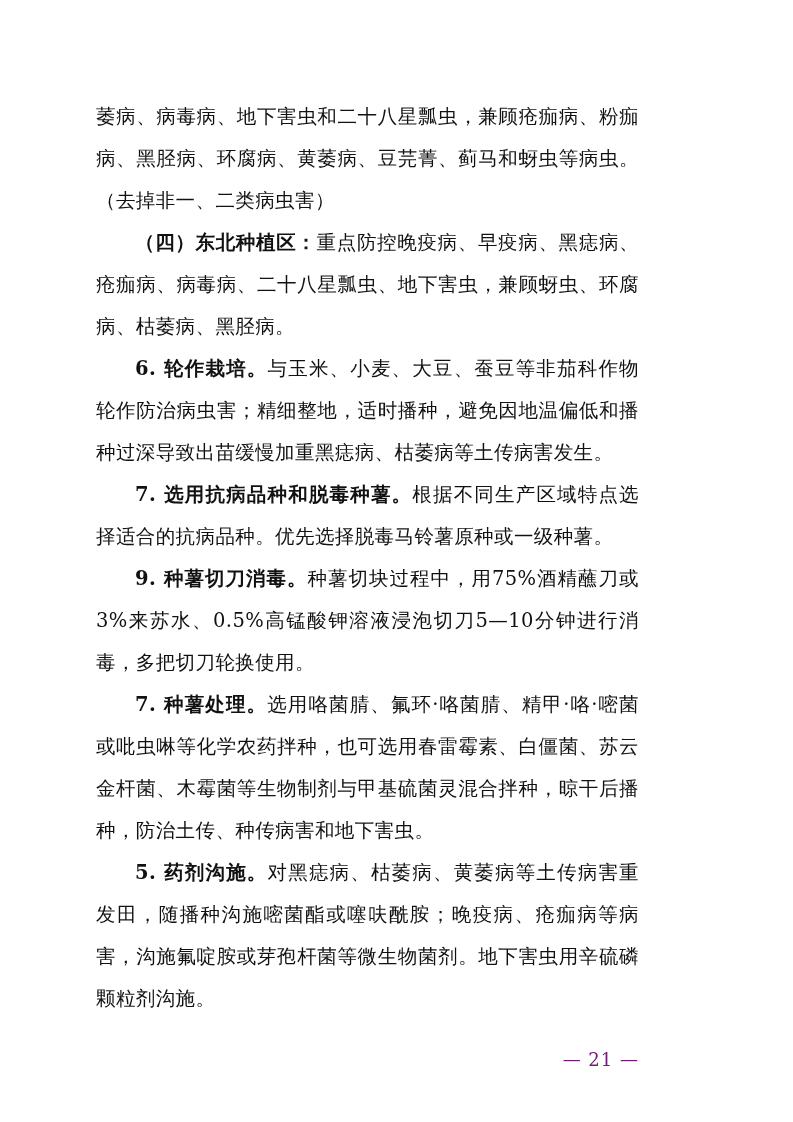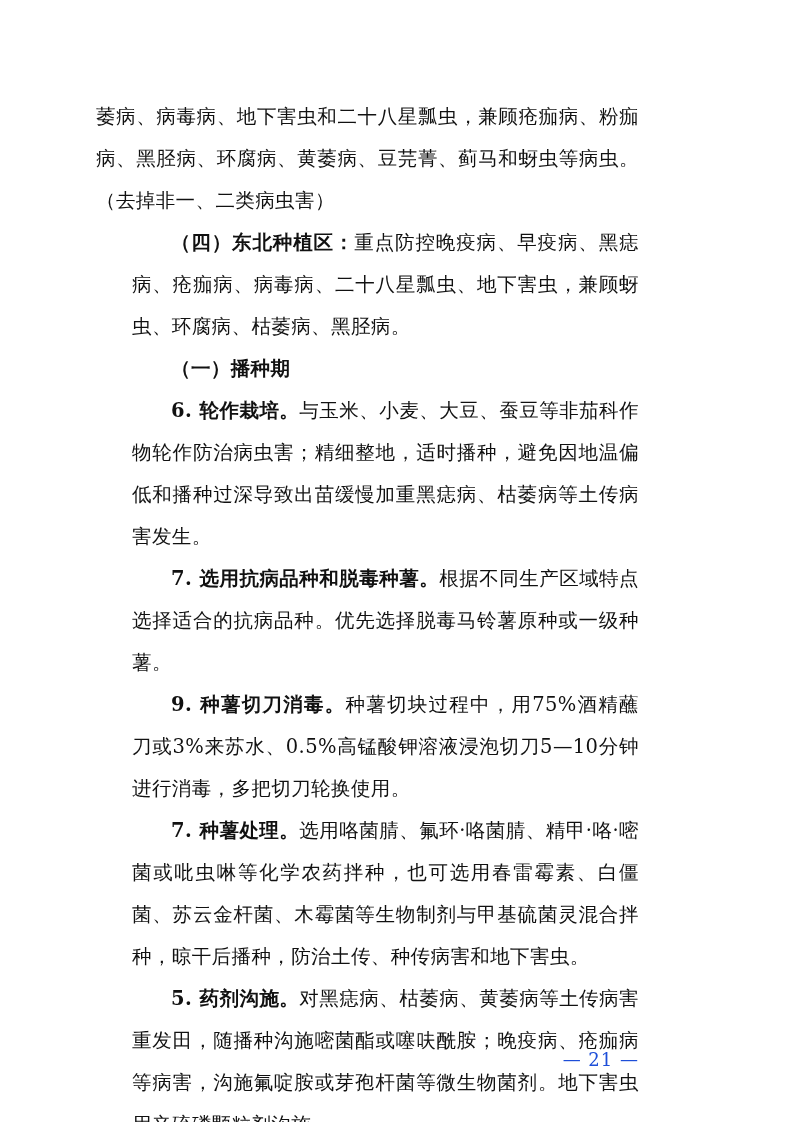--- a/index.html
+++ b/index.html
@@ -33,43 +33,41 @@
   }
   p {
     margin: 0;
     padding: 0;
   }
   .para {
     text-indent: 0;
   }
   .indent2 {
     text-indent: 39px;
-    margin-left: 36px;
   }
   .bold {
     font-weight: bold;
   }
   .footer {
     position: absolute;
     right: 92px;
     bottom: 52px;
     font-size: 18px;
     letter-spacing: 1px;
-    color: #1d4ed8;
+    color: #701a75;
   }
   .run { display: inline; }
 </style>
 </head>
 <body>
 
 <div class="page">
   <div class="doc-body" id="doc-body">
       <p class="para"><span class="run">萎病、病毒病、地下害虫和二十八星瓢虫，兼顾疮痂病、粉痂病、黑胫病、环腐病、黄萎病、豆芫菁、蓟马和蚜虫等病虫。（去掉非一、二类病虫害）</span></p>
       <p class="para indent2"><span class="run bold">（四）东北种植区：</span><span class="run">重点防控晚疫病、早疫病、黑痣病、疮痂病、病毒病、二十八星瓢虫、地下害虫，兼顾蚜虫、环腐病、枯萎病、黑胫病。</span></p>
-      <p class="para indent2"><span class="run bold">（一）播种期</span></p>
       <p class="para indent2"><span class="run bold">6. 轮作栽培。</span><span class="run">与玉米、小麦、大豆、蚕豆等非茄科作物轮作防治病虫害；精细整地，适时播种，避免因地温偏低和播种过深导致出苗缓慢加重黑痣病、枯萎病等土传病害发生。</span></p>
       <p class="para indent2"><span class="run bold">7. 选用抗病品种和脱毒种薯。</span><span class="run">根据不同生产区域特点选择适合的抗病品种。优先选择脱毒马铃薯原种或一级种薯。</span></p>
       <p class="para indent2"><span class="run bold">9. 种薯切刀消毒。</span><span class="run">种薯切块过程中，用75%酒精蘸刀或3%来苏水、0.5%高锰酸钾溶液浸泡切刀5—10分钟进行消毒，多把切刀轮换使用。</span></p>
       <p class="para indent2"><span class="run bold">7. 种薯处理。</span><span class="run">选用咯菌腈、氟环·咯菌腈、精甲·咯·嘧菌或吡虫啉等化学农药拌种，也可选用春雷霉素、白僵菌、苏云金杆菌、木霉菌等生物制剂与甲基硫菌灵混合拌种，晾干后播种，防治土传、种传病害和地下害虫。</span></p>
       <p class="para indent2"><span class="run bold">5. 药剂沟施。</span><span class="run">对黑痣病、枯萎病、黄萎病等土传病害重发田，随播种沟施嘧菌酯或噻呋酰胺；晚疫病、疮痂病等病害，沟施氟啶胺或芽孢杆菌等微生物菌剂。地下害虫用辛硫磷颗粒剂沟施。</span></p>
     </div>
   <div class="footer">— 21 —</div>
 </div>
 
 </body></html>

